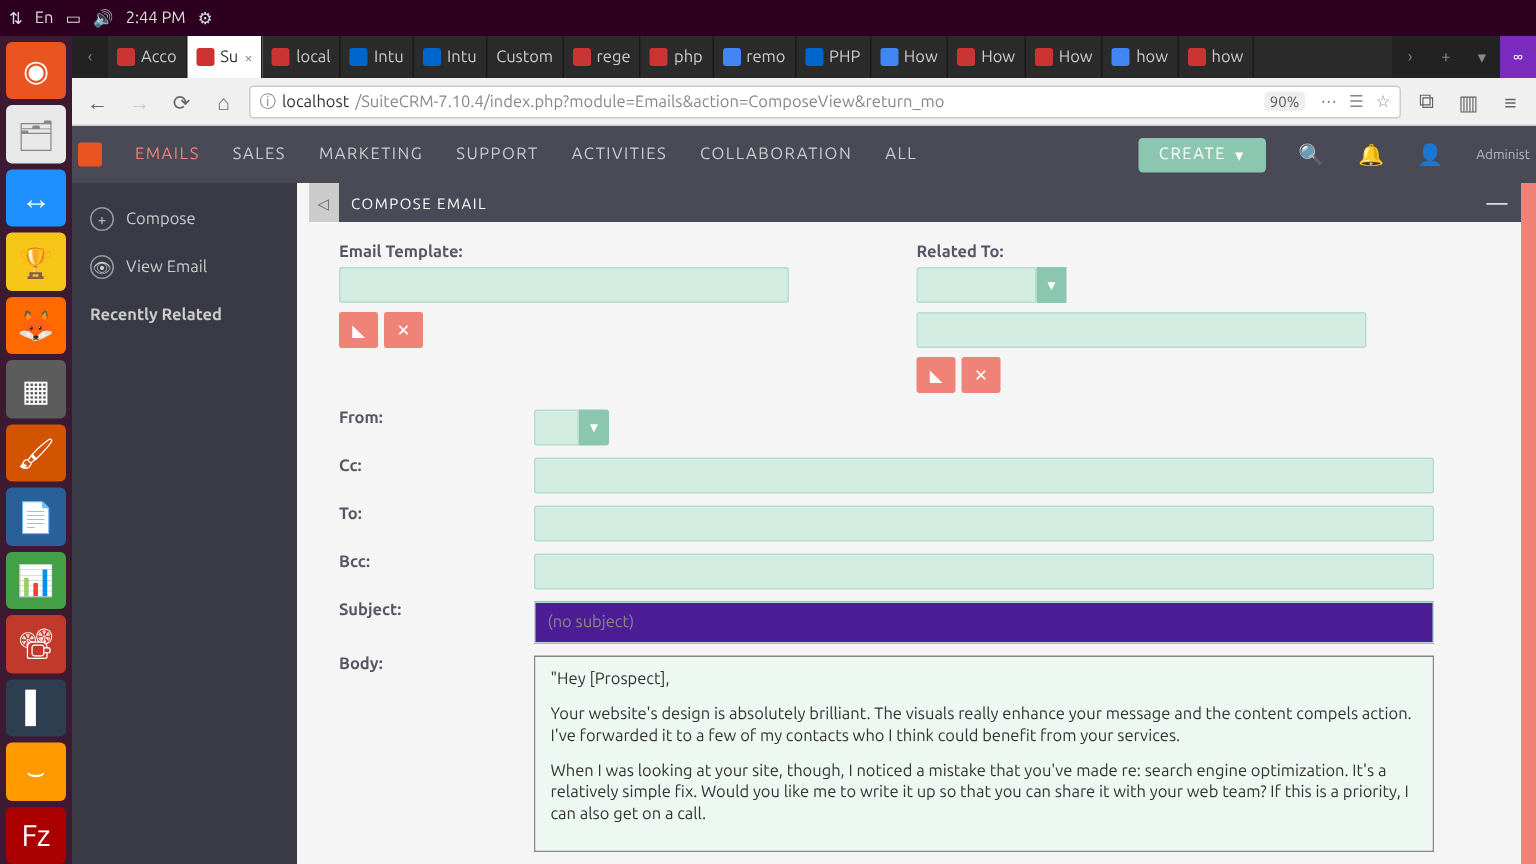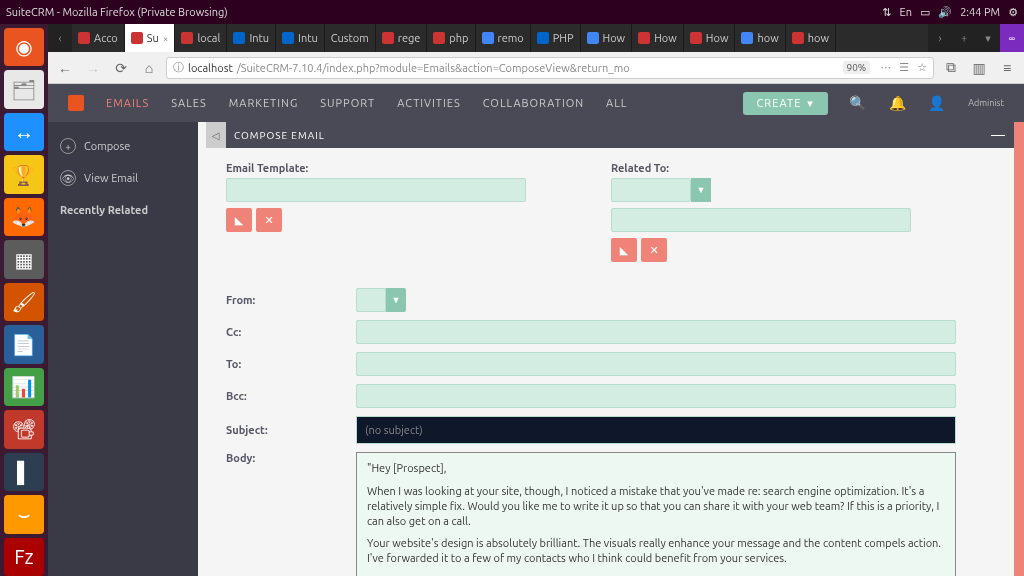--- a/index.html
+++ b/index.html
@@ -31,70 +31,69 @@
 .tab .fav{width:12px;height:12px;border-radius:2px}
 .tab .x{font-size:10px;color:#888}
 .tabs .right{margin-left:auto;display:flex}
 .tabs .right .nav{width:24px}
 .urlbar{height:32px;background:#f0f0f0;display:flex;align-items:center;padding:0 6px;gap:6px;border-bottom:1px solid #ccc}
 .urlbar .btn{width:22px;height:22px;display:flex;align-items:center;justify-content:center;color:#666;font-size:14px}
 .url{flex:1;height:22px;border:1px solid #ccc;border-radius:3px;background:#fff;display:flex;align-items:center;font-size:11px;color:#888;padding:0 6px;gap:4px}
 .url .host{color:#333}
 .url .zoom{margin-left:auto;background:#eee;border-radius:3px;padding:1px 4px;font-size:10px;color:#555}
 .app{flex:1;display:flex;flex-direction:column;overflow:hidden}
-.appnav{height:38px;background:#4a4a57;display:flex;align-items:center;padding:0 20px;font-size:11px;color:#ccc;gap:22px}
+.appnav{height:38px;background:#4a4a57;display:flex;align-items:center;padding:0 4px;font-size:11px;color:#ccc;gap:22px}
 .appnav .brand{width:16px;height:16px;background:#e95420;border-radius:2px}
 .appnav .item{letter-spacing:1px}
 .appnav .item.active{color:#f08377}
 .appnav .spacer{flex:1}
 .appnav .create{background:#8bc7b0;color:#fff;padding:5px 14px;border-radius:3px;font-size:11px;letter-spacing:1px;display:flex;align-items:center;gap:6px}
 .appnav .icon{color:#fff;font-size:14px}
 .appnav .admin{font-size:9px;color:#bbb}
 .appbody{flex:1;display:flex;overflow:hidden}
 .sidebar{width:150px;background:#3a3a46;color:#ccc;font-size:11px;padding:8px 0}
 .sbitem{display:flex;align-items:center;gap:8px;padding:8px 12px}
 .sbitem .ic{width:16px;height:16px;border:1.5px solid #999;border-radius:50%;display:flex;align-items:center;justify-content:center;font-size:10px}
 .sbhead{padding:10px 12px;font-weight:bold;font-size:11px}
 .main{flex:1;background:#f5f5f5;overflow-y:auto;position:relative}
 .panelhead{height:26px;background:#4a4a57;color:#fff;display:flex;align-items:center;font-size:10px;letter-spacing:1px;margin:0 8px}
 .panelhead .collapse{width:20px;height:26px;background:#ccc;color:#666;display:flex;align-items:center;justify-content:center;margin-right:8px}
 .panelhead .min{margin-left:auto;padding:0 10px;font-size:14px}
 .form{padding:14px 28px;font-size:11px;color:#6a6a7a}
-.row{display:flex;margin-bottom:26px}
+.row{display:flex;margin-bottom:11px}
 .row .col{flex:1}
 .lbl{font-weight:bold;color:#555566;margin-bottom:4px;display:block}
 .txtin{background:#d4ede3;border:1px solid #b8dccf;height:24px;border-radius:2px}
 .txtin.w300{width:300px}
 .txtin.w600{width:600px}
 .btns{display:flex;gap:4px;margin-top:6px}
 .sqbtn{width:26px;height:24px;background:#f08377;border-radius:2px;color:#fff;display:flex;align-items:center;justify-content:center;font-size:11px}
-.fieldrow{display:flex;align-items:center;margin-bottom:8px}
+.fieldrow{display:flex;margin-bottom:8px}
 .fieldrow .flbl{width:130px;font-weight:bold;color:#555566}
 .fieldrow .fctrl{flex:1}
 .fromsel{display:flex}
 .fromsel .txtin{width:30px;border-top-right-radius:0;border-bottom-right-radius:0}
 .fromsel .dd{width:20px;height:24px;background:#8bc7b0;border-radius:0 2px 2px 0;color:#fff;display:flex;align-items:center;justify-content:center;font-size:9px}
 .reldd{display:flex}
 .reldd .txtin{width:80px}
 .reldd .dd{width:20px;height:24px;background:#8bc7b0;color:#fff;display:flex;align-items:center;justify-content:center;font-size:9px}
-.subj{background:#0f172a;border:1px solid #b8dccf;height:28px;width:600px;padding:0 8px;color:#888;font-size:11px;display:flex;align-items:center}
+.subj{background:#4c1d95;border:1px solid #b8dccf;height:28px;width:600px;padding:0 8px;color:#888;font-size:11px;display:flex;align-items:center}
 .editor{border:1px solid #888;width:600px}
 .etoolbar{height:26px;background:#d4ede3;border-bottom:1px solid #aaa;display:flex;align-items:center;padding:2px;gap:2px}
 .esel{border:1px solid #aaa;background:#fff;height:20px;padding:0 16px 0 6px;font-size:10px;position:relative;display:flex;align-items:center}
 .esel::after{content:"▾";position:absolute;right:4px;font-size:8px;color:#666}
 .ebtn{border:1px solid #aaa;background:#fff;width:24px;height:20px;display:flex;align-items:center;justify-content:center;font-size:11px;font-family:serif}
 .ebody{padding:8px 10px;font-size:11px;line-height:1.35;color:#333;font-family:Georgia,serif;background:#eef8f3;min-height:110px}
 .ebody p{margin-bottom:8px}
 .rightstrip{position:absolute;right:0;top:0;width:10px;height:100%;background:#f08377}
 </style>
 </head>
 <body>
 
 <div class="topbar">
-  <span class="title">SuiteCRM - Mozilla Firefox (Private Browsing)</span>
   <div class="tray">
     <span>⇅</span>
     <span>En</span>
     <span>▭</span>
     <span>🔊</span>
     <span>2:44 PM</span>
     <span>⚙</span>
   </div>
 </div>
 
@@ -306,22 +305,22 @@
                   <span>(no subject)</span>
                 </div>
               </div>
           </div>
           <div class="fieldrow" style="align-items:flex-start">
             <div class="flbl">Body:</div>
             <div class="fctrl">
               <div class="editor">
                 <div class="ebody">
                   <p>"Hey [Prospect],</p>
+                  <p>Your website's design is absolutely brilliant. The visuals really enhance your message and the content compels action. I've forwarded it to a few of my contacts who I think could benefit from your services.</p>
                   <p>When I was looking at your site, though, I noticed a mistake that you've made re: search engine optimization. It's a relatively simple fix. Would you like me to write it up so that you can share it with your web team? If this is a priority, I can also get on a call.</p>
-                  <p>Your website's design is absolutely brilliant. The visuals really enhance your message and the content compels action. I've forwarded it to a few of my contacts who I think could benefit from your services.</p>
 
                 </div>
 
               </div>
             </div>
           </div>
 
         </div>
       </div>
     </div>

